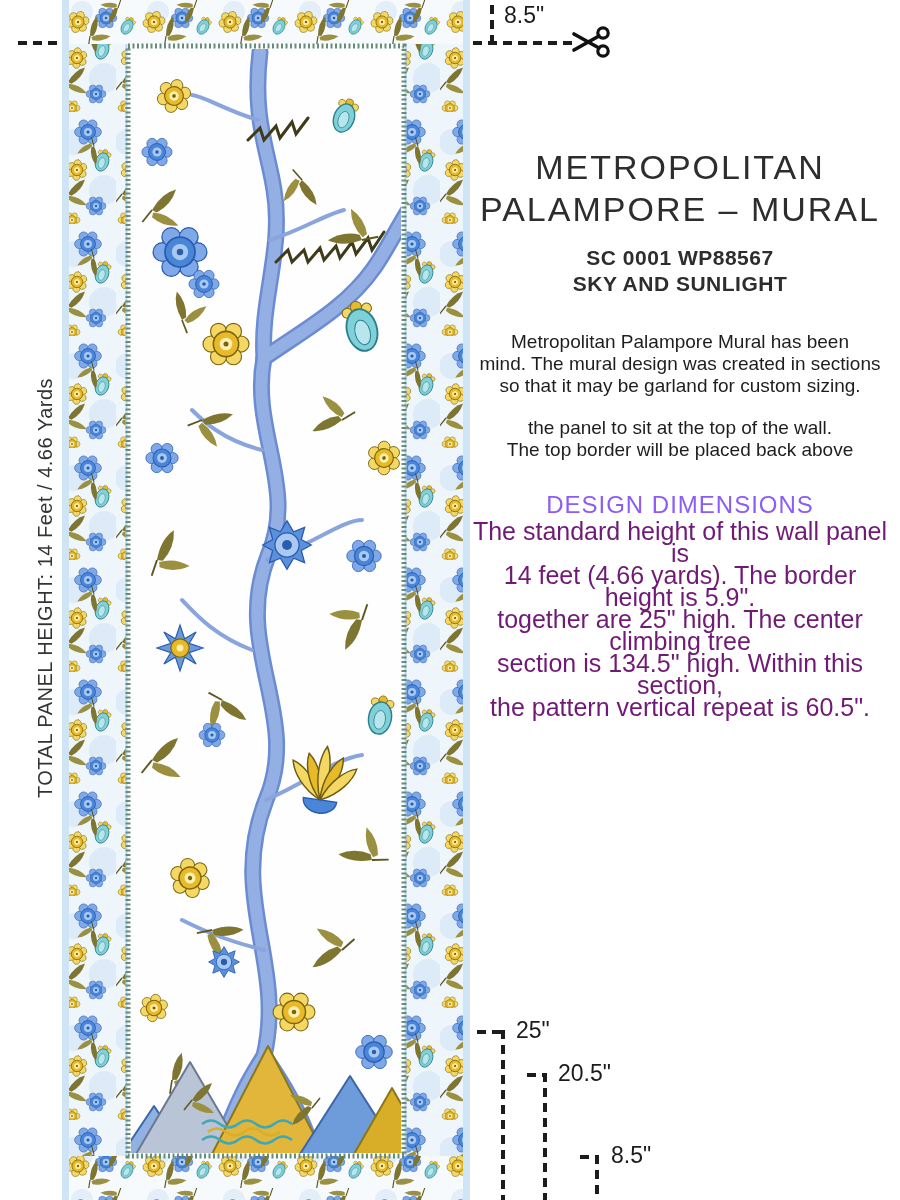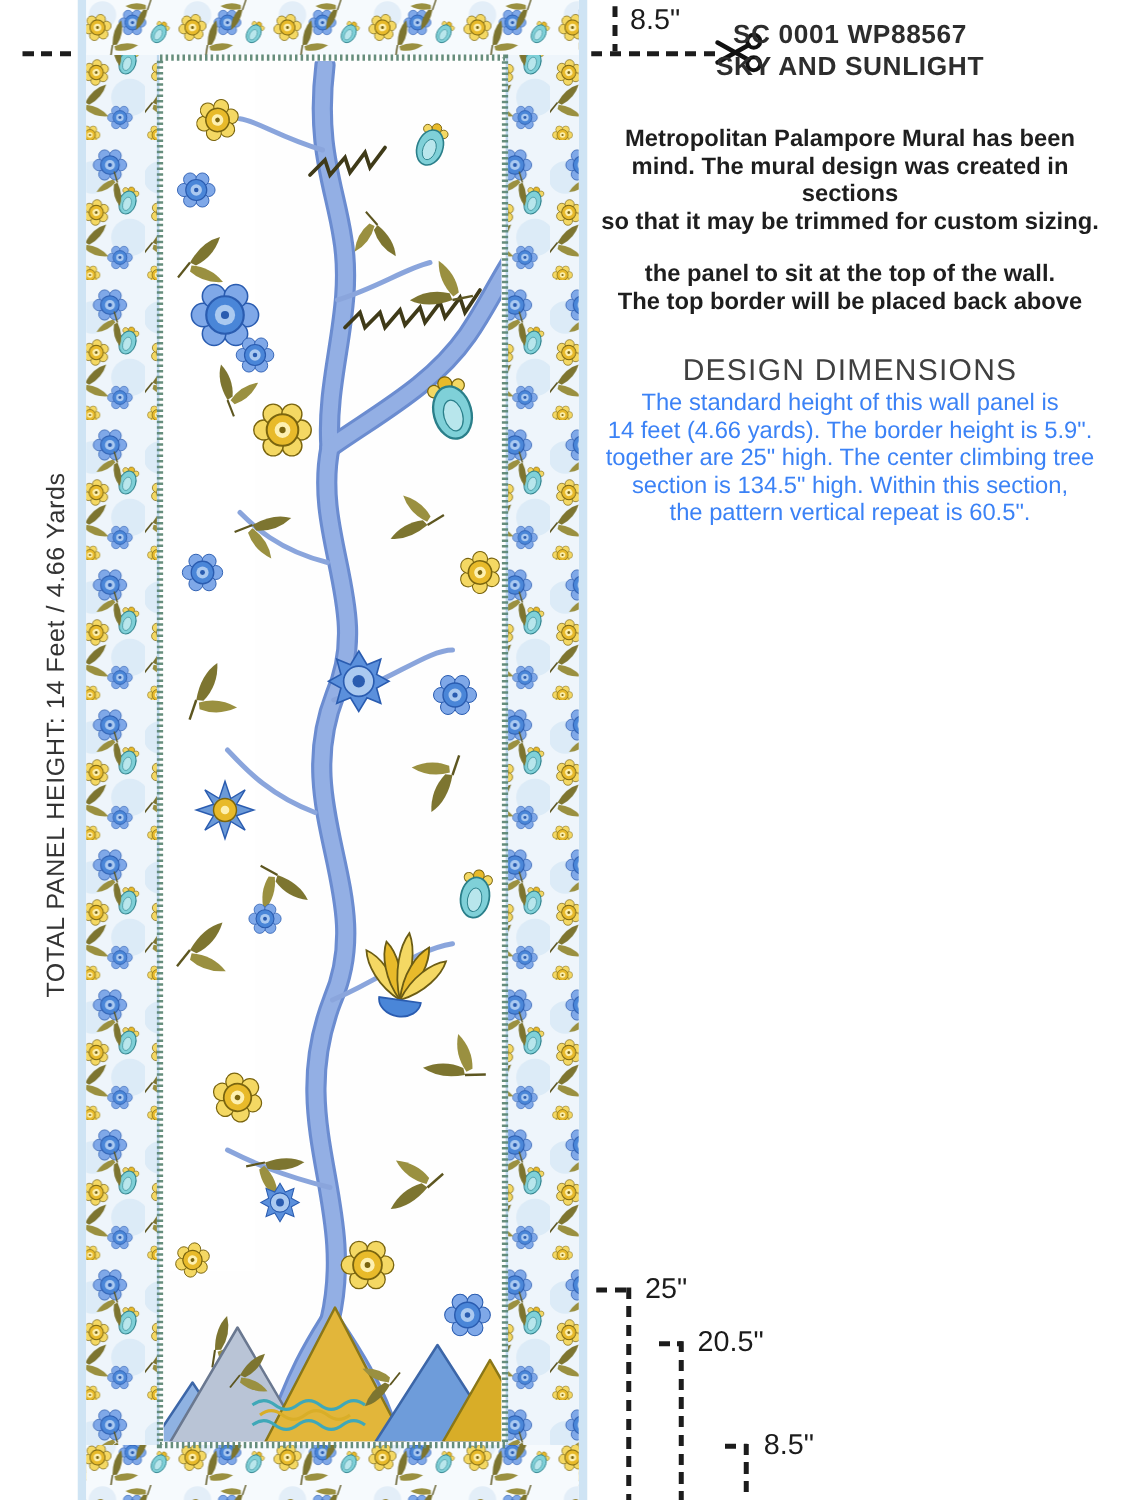--- a/index.html
+++ b/index.html
@@ -24,24 +24,24 @@
 
   
   .dash-h{height:4px;background:repeating-linear-gradient(90deg,#1c1c1c 0 9px,transparent 9px 15px);}
   .dash-v{width:4px;background:repeating-linear-gradient(180deg,#1c1c1c 0 9px,transparent 9px 15px);}
   .meas-label{font-size:23px;color:#1b1b1b;white-space:nowrap;}
 
   
   .info-col{left:468px;top:0;width:424px;text-align:center;}
   .title{margin-top:146px;font-size:34px;line-height:42px;letter-spacing:2px;color:#2d2d2d;}
   .subtitle{margin-top:15px;font-size:21px;line-height:26px;font-weight:700;letter-spacing:.5px;color:#2d2d2d;}
-  .para{margin-top:20px;font-size:19px;line-height:22px;color:#1e1e1e;font-weight:bold;}
+  .para{margin-top:20px;font-size:19px;line-height:22px;color:#1e1e1e;}
   .para.first{margin-top:34px;}
-  .dim-heading{margin-top:30px;font-size:24px;line-height:27px;letter-spacing:1px;color:#404040;}
-  .dim-body{margin-top:2px;font-size:19px;line-height:22px;color:#3b82f6;}
+  .dim-heading{margin-top:30px;font-size:24px;line-height:27px;letter-spacing:1px;color:#8b5cf6;}
+  .dim-body{margin-top:2px;font-size:25px;line-height:22px;color:#701a75;}
 </style>
 </head>
 <body>
 
 <div class="abs" id="mural-wrap">
 <svg width="408" height="1200" viewBox="0 0 408 1200">
   <defs>
 
     <g id="bf">
       <g stroke="#2a5cb0" stroke-width="1">
@@ -254,28 +254,32 @@
 <div class="abs" style="left:570px;top:24px;">
   <svg width="42" height="36" viewBox="0 0 42 36">
     <circle cx="33" cy="9" r="5.2" fill="none" stroke="#111" stroke-width="3.2"></circle>
     <circle cx="33" cy="27" r="5.2" fill="none" stroke="#111" stroke-width="3.2"></circle>
     <path d="M29,12 L4,26" stroke="#111" stroke-width="3.6" stroke-linecap="round"></path>
     <path d="M29,24 L4,10" stroke="#111" stroke-width="3.6" stroke-linecap="round"></path>
   </svg>
 </div>
 
 <div class="abs info-col">
+  <div class="title">
+    <div>METROPOLITAN</div>
+    <div>PALAMPORE – MURAL</div>
+  </div>
   <div class="subtitle">
     <div>SC 0001 WP88567</div>
     <div>SKY AND SUNLIGHT</div>
   </div>
   <div class="para first">
     <div>Metropolitan Palampore Mural has been</div>
     <div>mind. The mural design was created in sections</div>
-    <div>so that it may be trimmed for custom sizing.</div>
+    <div>so that it may be garland for custom sizing.</div>
   </div>
   <div class="para">
     <div>the panel to sit at the top of the wall.</div>
     <div>The top border will be placed back above</div>
   </div>
   <div class="dim-heading">DESIGN DIMENSIONS</div>
   <div class="dim-body">
     <div>The standard height of this wall panel is</div>
     <div>14 feet (4.66 yards). The border height is 5.9".</div>
     <div>together are 25" high. The center climbing tree</div>

